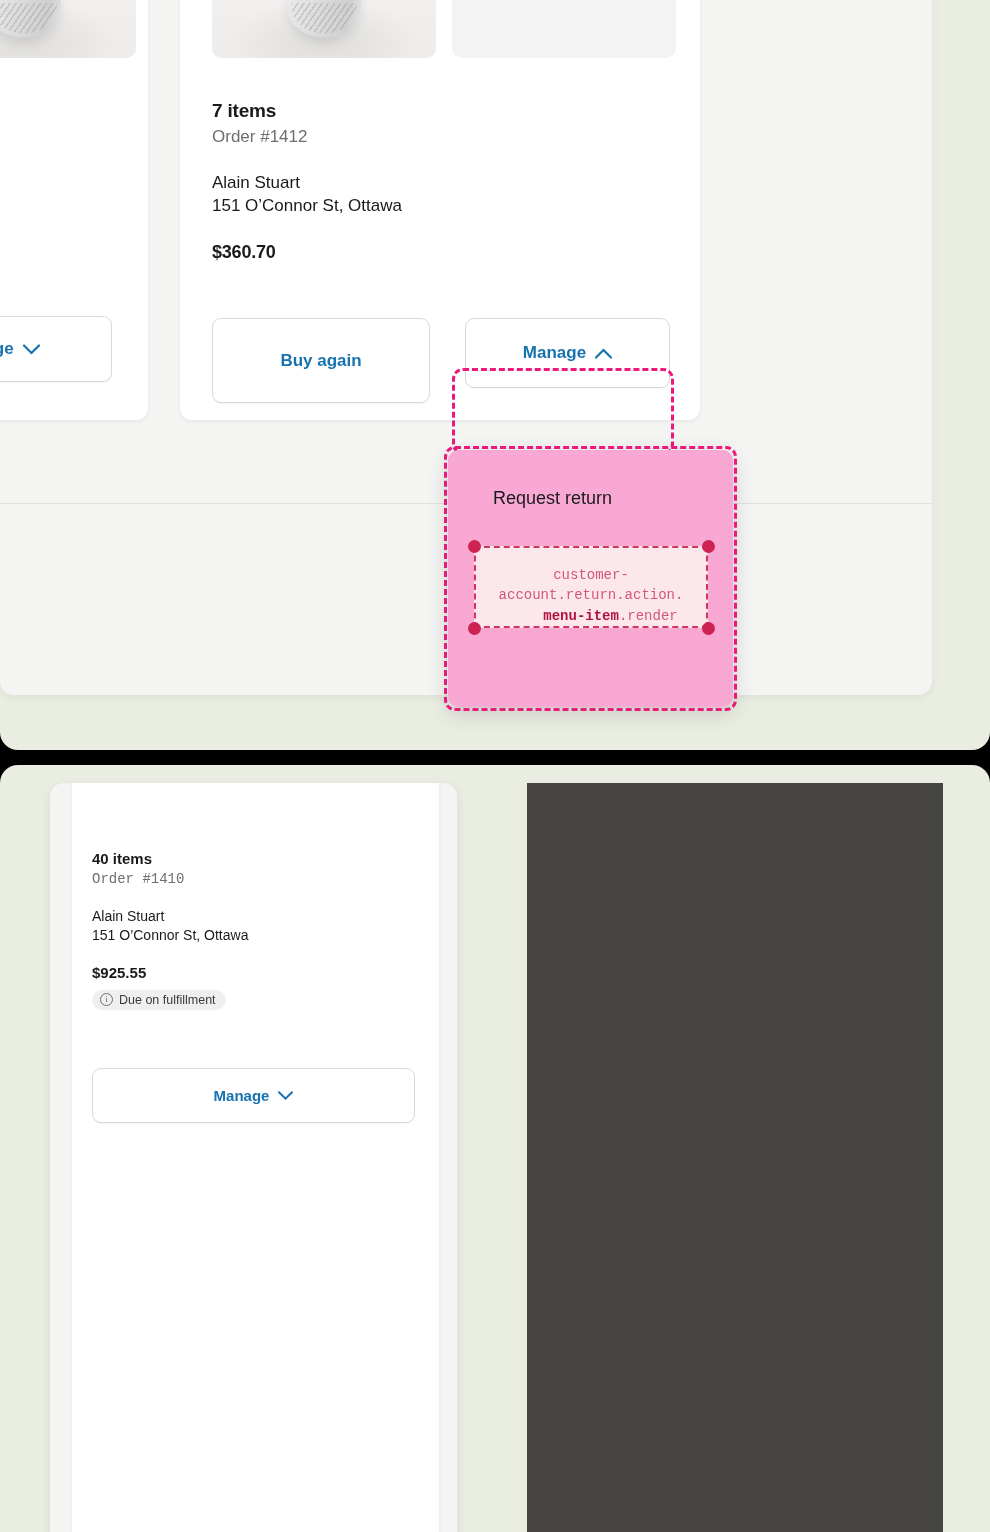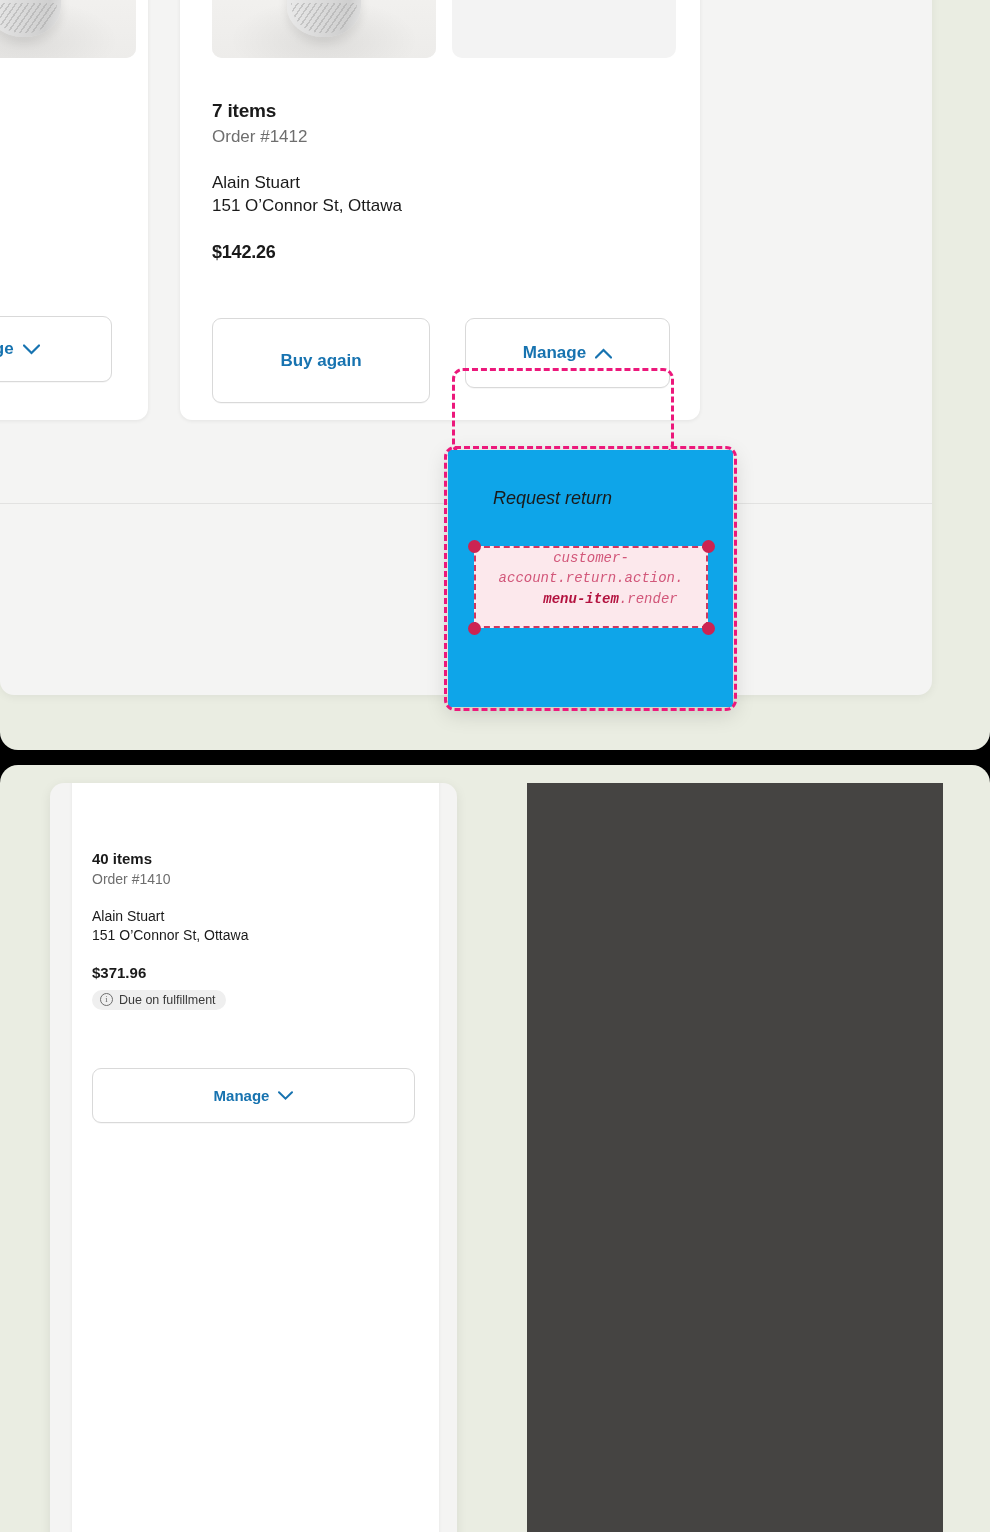--- a/index.html
+++ b/index.html
@@ -106,57 +106,56 @@
   }
   .handle {
     position: absolute; width: 13px; height: 13px;
     background: #CC2352; border-radius: 50%;
   }
 
   .code-box {
     position: absolute;
     background: #FCE8EC;
     border: 2px dashed #D2365F;
-    display: flex; align-items: flex-start; justify-content: center;
+    display: flex; align-items: flex-end; justify-content: center;
     text-align: center;
     font-family: "Liberation Mono", monospace;
     color: #D2577A;
     line-height: 1.45;
   }
   .code-box b { color: #B3123F; font-weight: 700; margin-left: 39px; }
   .code-box .tail { color: #D2577A; }
 
   
   .popover {
     position: absolute;
-    background: #0ea5e9;
-    border-radius: 3px;
+    background: #f9a8d4;
+    border-radius: 11px;
     box-shadow: 0 6px 22px rgba(0,0,0,.16);
-    font-style: italic;
   }
   .popover-item { font-size: 18px; color: #1A1A1A; }
 
   
   #bottom-phone {
     position: absolute; left: 50px; top: 18px;
     width: 407px; height: 1428px;
     background: #F4F4F3;
     border-radius: 14px;
     box-shadow: 0 3px 12px rgba(0,0,0,.08);
     overflow: hidden;
   }
   #bottom-card {
     position: absolute; left: 22px; top: -45px;
     width: 367px; height: 1180px;
     background: #fff;
     border-radius: 12px;
     box-shadow: 0 1px 4px rgba(0,0,0,.06);
   }
   .mini-label { font-size: 15px; font-weight: 700; color: #1A1A1A; }
-  .mini-sub   { font-size: 14px; color: #6E6E6E; }
+  .mini-sub   { font-size: 14px; color: #6E6E6E; font-family: Liberation Mono, monospace; }
   .mini-text  { font-size: 14px; color: #1A1A1A; }
   .mini-amt   { font-size: 15px; font-weight: 700; color: #1A1A1A; }
 
   .pill {
     display: inline-flex; align-items: center; gap: 6px;
     background: #EFEFEF; color: #3A3A3A;
     border-radius: 20px;
     padding: 3px 10px 3px 8px;
     font-size: 12.5px;
   }
@@ -217,21 +216,21 @@
           </div>
         </div>
 
         <div class="card-body" style="top: 190px;">
           <div class="items-count">7 items</div>
           <div class="order-no">Order #1412</div>
           <div style="height:26px;"></div>
           <div class="cust-name">Alain Stuart</div>
           <div class="cust-addr">151 O’Connor St, Ottawa</div>
           <div style="height:26px;"></div>
-          <div class="amount">$142.26</div>
+          <div class="amount">$360.70</div>
         </div>
 
         <div style="position:absolute; left:32px; top:408px; display:flex; gap:35px;">
           <div class="btn" style="width:218px;height:85px;">
             <span>Buy again</span>
           </div>
           <div class="btn" style="width:205px;height:70px;">
             <span>Manage</span>
             <svg class="chev" width="17" height="11" viewBox="0 0 17 11">
               <path d="M1 9.5 L8.5 2 L16 9.5" stroke="#1773B0" stroke-width="2.2" fill="none" stroke-linecap="round"></path>
@@ -268,21 +267,21 @@
     <div id="bottom-phone">
 
       <div id="bottom-card">
         <div style="position:absolute; left:20px; top:64px;margin-top:48px;">
           <div class="mini-label">40 items</div>
           <div class="mini-sub" style="margin-top:4px;">Order #1410</div>
           <div style="height:21px;"></div>
           <div class="mini-text">Alain Stuart</div>
           <div class="mini-text" style="margin-top:3px;">151 O’Connor St, Ottawa</div>
           <div style="height:21px;"></div>
-          <div class="mini-amt">$371.96</div>
+          <div class="mini-amt">$925.55</div>
           <div style="margin-top:7px;">
             <span class="pill">
               <span class="i-icon">i</span>
               <span>Due on fulfillment</span>
             </span>
           </div>
         </div>
 
 
         <div class="btn" style="position:absolute; left:20px; top:330px; width:323px; height:55px; font-size:15px;">

